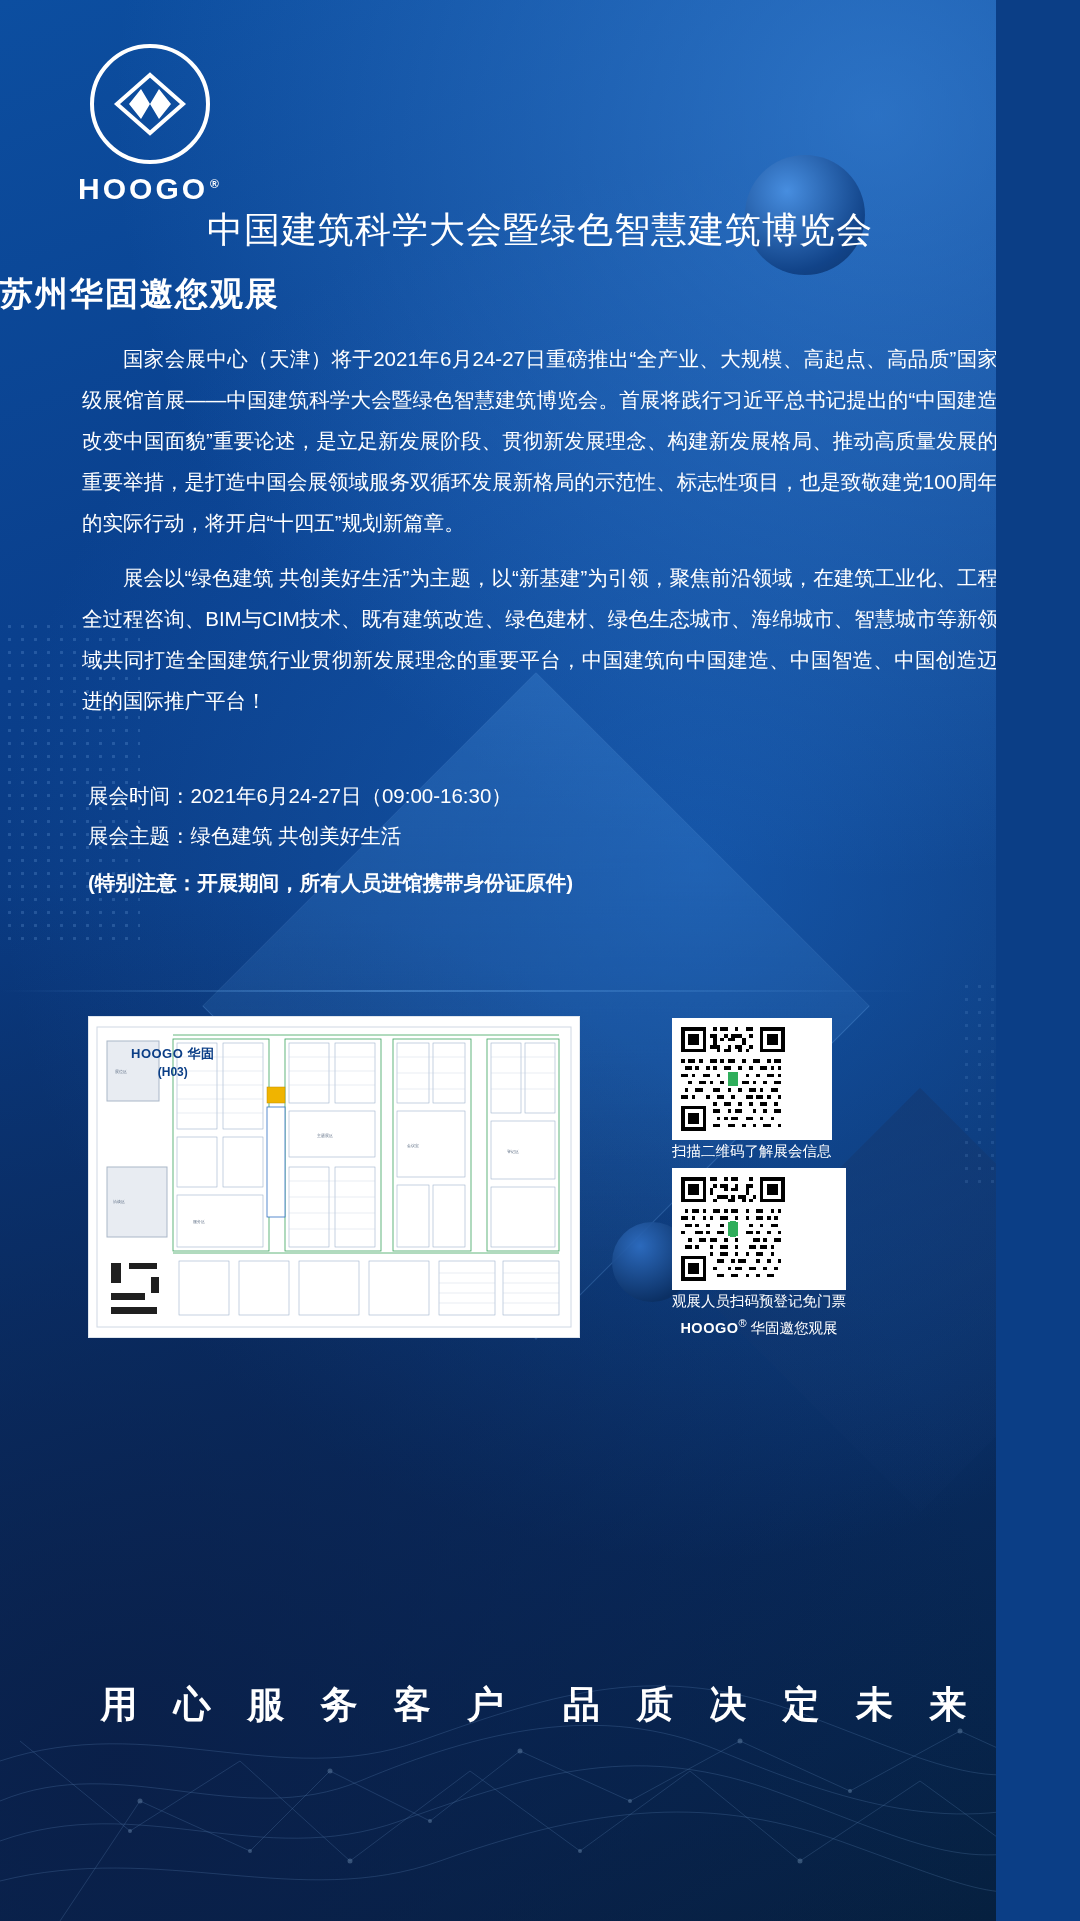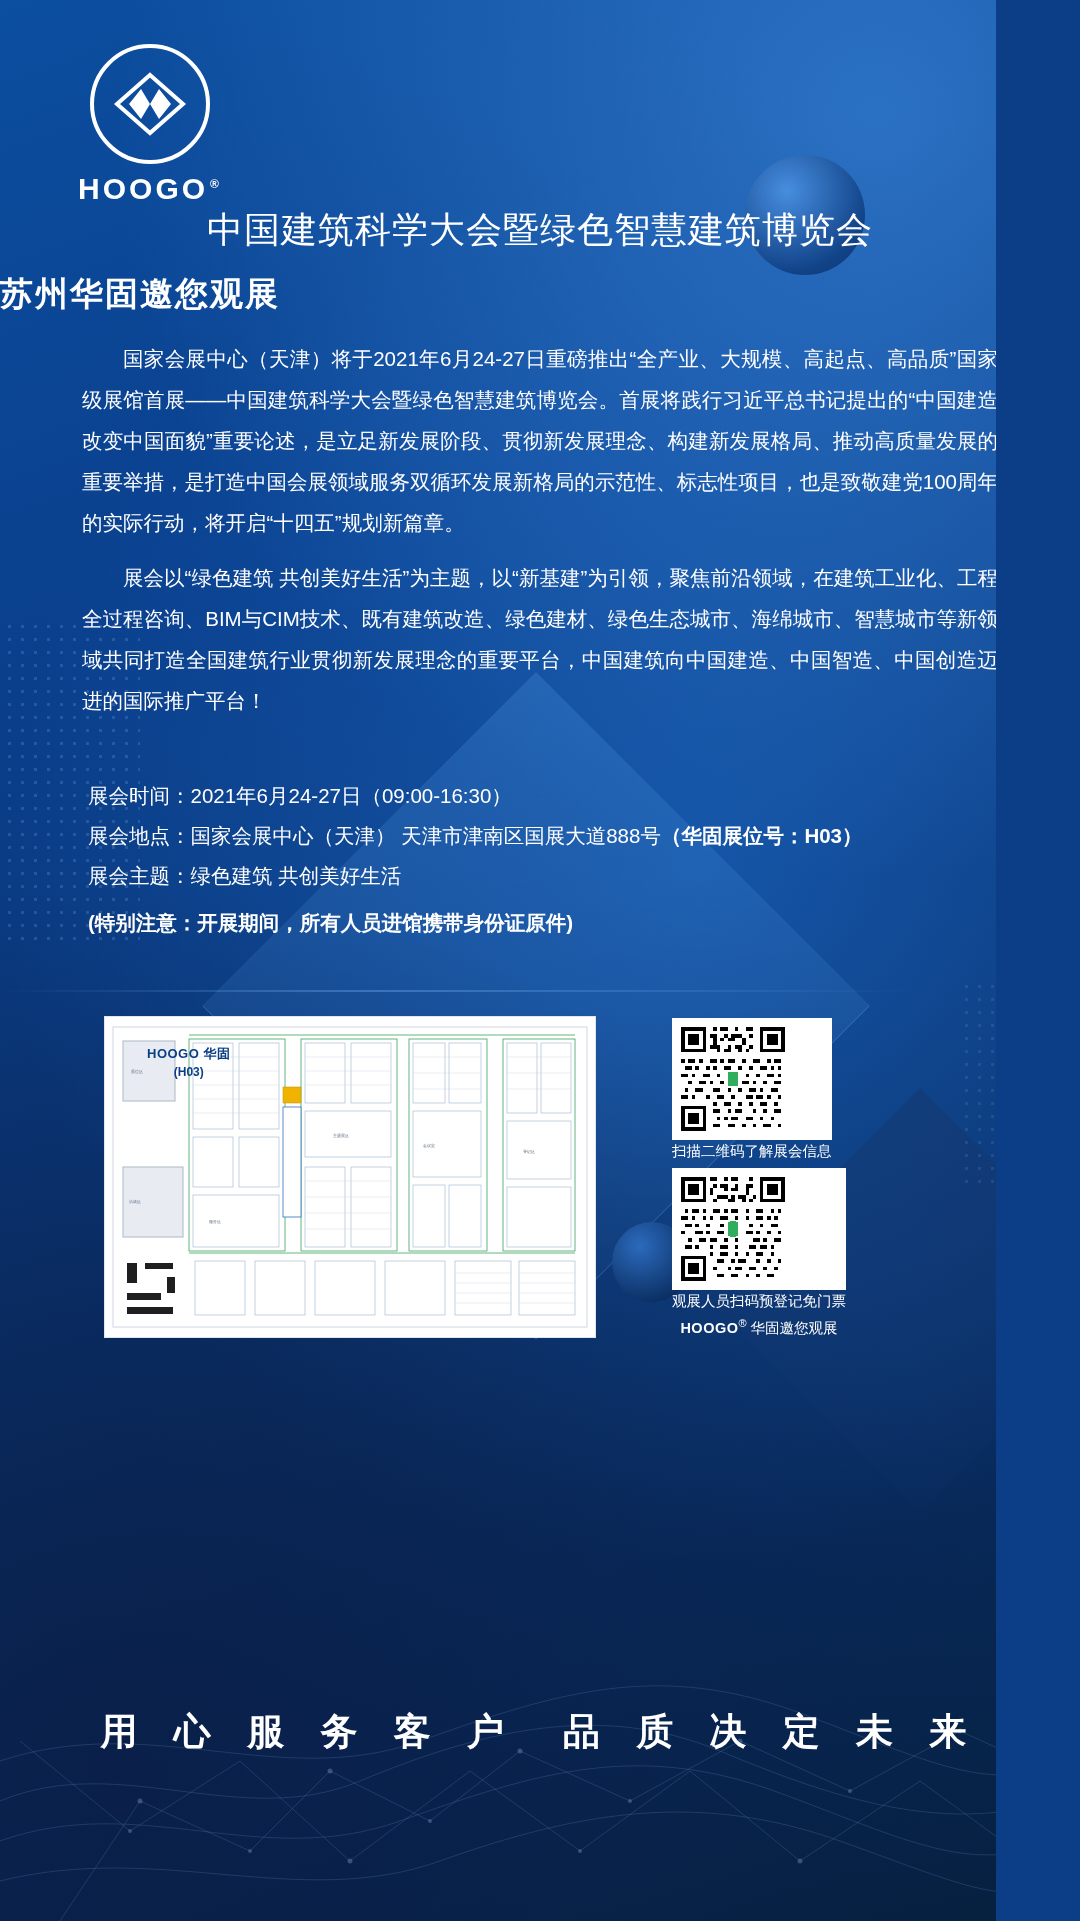--- a/index.html
+++ b/index.html
@@ -92,40 +92,40 @@
   .info{
     position:absolute;left:88px;top:778px;width:900px;
     color:#ffffff;font-size:20.5px;line-height:35px;
   }
   .info .row{margin-bottom:5px;}
   .info .b{font-weight:bold;}
   .info .note{font-weight:bold;margin-top:12px;}
   
   .floorplan{
     position:absolute;left:88px;top:1016px;width:490px;height:320px;
-    background:#ffffff;border:1px solid #dfe6ee;overflow:hidden;margin-left:16px;
+    background:#ffffff;border:1px solid #dfe6ee;overflow:hidden;
   }
   .fp-canvas{position:absolute;inset:0;}
   .fp-badge{
     position:absolute;left:42px;top:28px;text-align:center;color:#0b3e86;
   }
   .fp-badge .b1{font-size:13px;font-weight:bold;letter-spacing:.5px;}
   .fp-badge .b2{font-size:12px;font-weight:bold;margin-top:2px;}
   
   .qr-wrap{position:absolute;}
   .qr-box{background:#ffffff;padding:9px;}
   .qr{display:block;}
   .qr-cap{
     color:#ffffff;font-size:14.5px;text-align:center;margin-top:0;line-height:22px;
   }
   .qr-cap .hg{font-weight:bold;letter-spacing:.5px;}
   
   .footer-slogan{
     position:absolute;left:0;top:1680px;width:1080px;text-align:center;
-    color:#ffffff;font-size:37px;font-weight:bold;letter-spacing:13px;margin-top:27px;
+    color:#ffffff;font-size:37px;font-weight:bold;letter-spacing:13px;
   }
   .footer-slogan .gap{display:inline-block;width:46px;}
   .footer-line{
     position:absolute;left:0;top:1748px;width:1080px;text-align:center;
     color:#ffffff;font-size:20px;letter-spacing:4px;
   }
   .footer-line .brand{font-weight:bold;letter-spacing:1px;}
   .footer-line .sep{display:inline-block;margin:0 18px;opacity:.8;}
   .sup{font-size:11px;vertical-align:super;}
 </style>
@@ -185,23 +185,20 @@
   <div class="title2">苏州华固邀您观展</div>
 
   <div class="body-copy">
     <p>国家会展中心（天津）将于2021年6月24-27日重磅推出“全产业、大规模、高起点、高品质”国家级展馆首展——中国建筑科学大会暨绿色智慧建筑博览会。首展将践行习近平总书记提出的“中国建造改变中国面貌”重要论述，是立足新发展阶段、贯彻新发展理念、构建新发展格局、推动高质量发展的重要举措，是打造中国会展领域服务双循环发展新格局的示范性、标志性项目，也是致敬建党100周年的实际行动，将开启“十四五”规划新篇章。</p>
     <p>展会以“绿色建筑 共创美好生活”为主题，以“新基建”为引领，聚焦前沿领域，在建筑工业化、工程全过程咨询、BIM与CIM技术、既有建筑改造、绿色建材、绿色生态城市、海绵城市、智慧城市等新领域共同打造全国建筑行业贯彻新发展理念的重要平台，中国建筑向中国建造、中国智造、中国创造迈进的国际推广平台！</p>
   </div>
 
   <div class="info">
     <div class="row">
       <span>展会时间：</span><span>2021年6月24-27日（09:00-16:30）</span>
-    </div>
-    <div class="row">
-      <span>展会地点：</span><span>国家会展中心（天津） 天津市津南区国展大道888号</span><span class="b">（华固展位号：H03）</span>
     </div>
     <div class="row">
       <span>展会主题：</span><span>绿色建筑 共创美好生活</span>
     </div>
     <div class="note">(特别注意：开展期间，所有人员进馆携带身份证原件)</div>
   </div>
 
   <div class="floorplan">
     <svg class="fp-canvas" viewBox="0 0 490 320">
       <rect x="0" y="0" width="490" height="320" fill="#ffffff"></rect>

